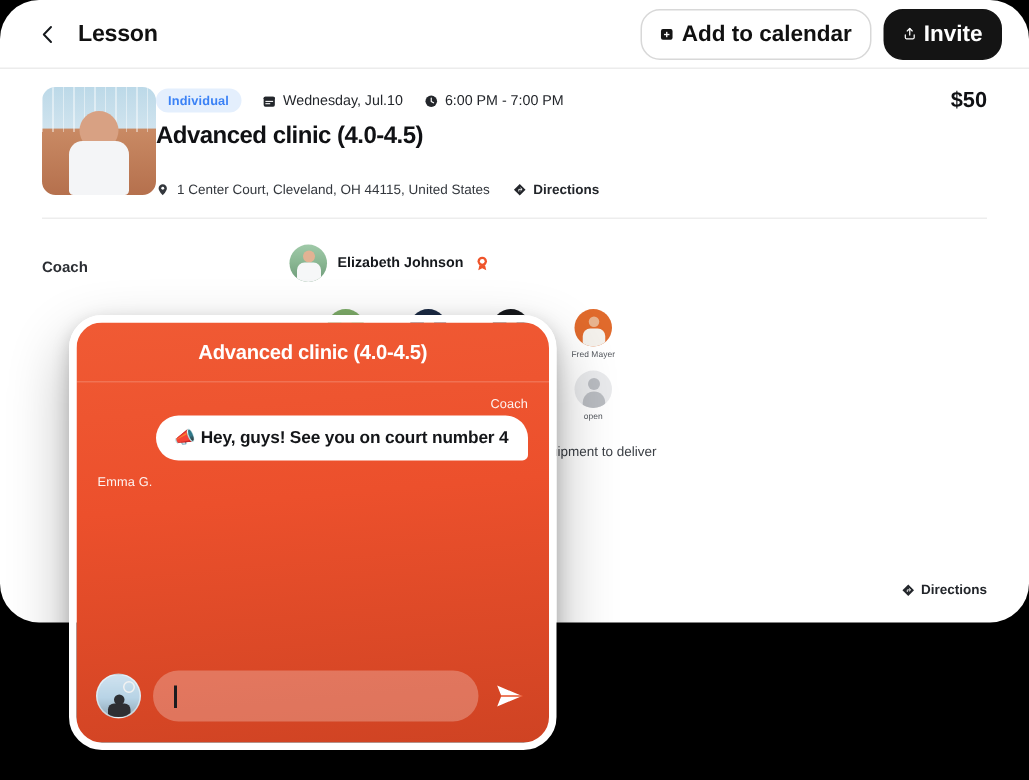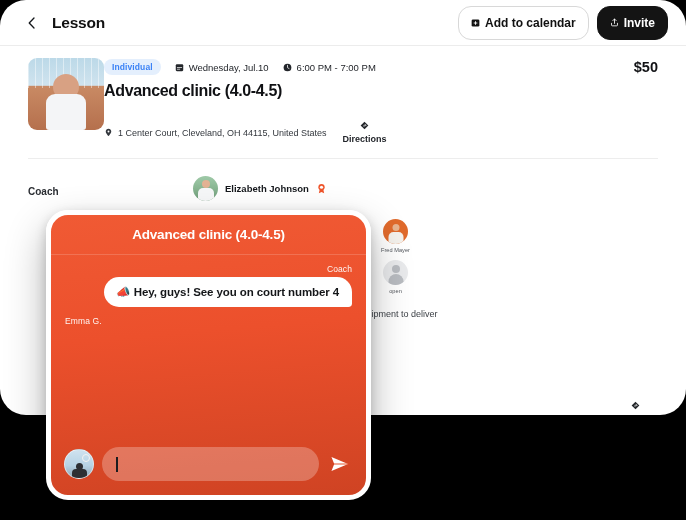--- a/index.html
+++ b/index.html
@@ -60,21 +60,21 @@
     align-items: center;
     gap: 8px;
   }
   .btn {
     display: inline-flex;
     align-items: center;
     gap: 5px;
     height: 19px;
     padding: 16px 12px;
     border-radius: 13px;
-    font-size: 12px;
+    font-size: 15px;
     font-weight: 600;
     cursor: pointer;
     white-space: nowrap;
   }
   .btn-outline {
     background: #ffffff;
     border: 1px solid #d8d8d8;
     color: #111111;
   }
   .btn-dark {
@@ -182,21 +182,20 @@
   }
   .directions-link {
     display: inline-flex;
     align-items: center;
     gap: 4px;
     font-size: 9px;
     color: #23262b;
     font-weight: 600;
     cursor: pointer;
     white-space: nowrap;
-    flex-direction: column;
   }
 
   .price {
     flex: 0 0 auto;
     font-size: 14.5px;
     font-weight: 700;
     color: #101114;
     padding-top: 1px;
   }
 

